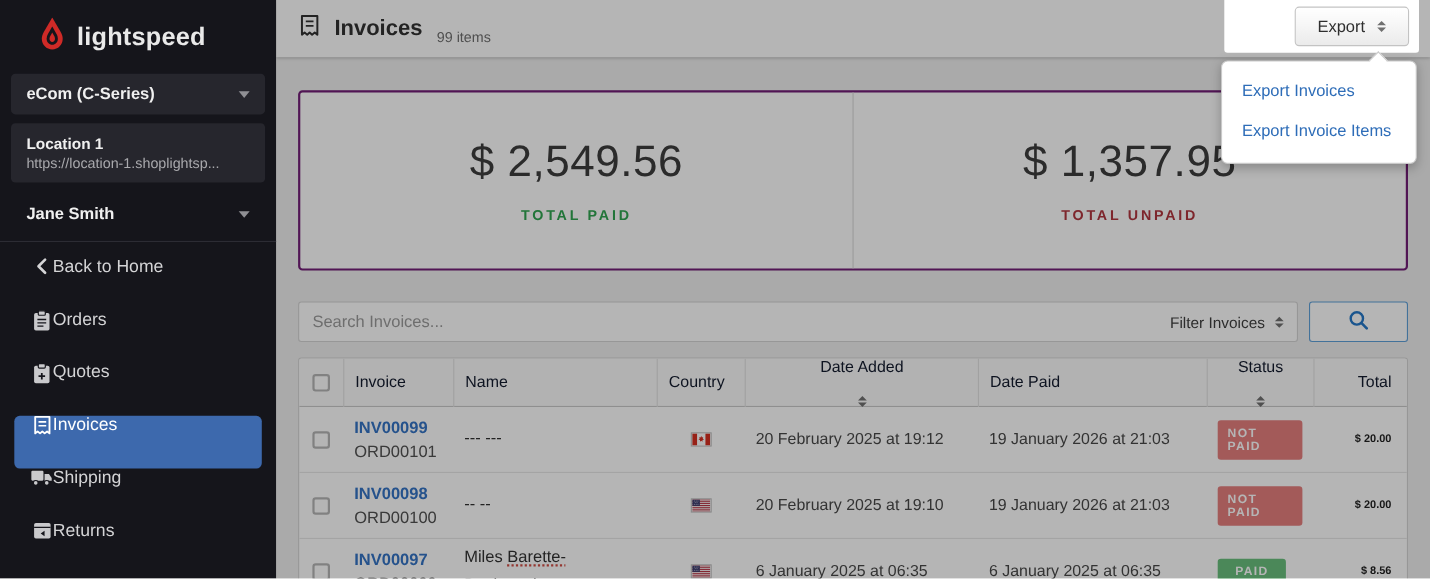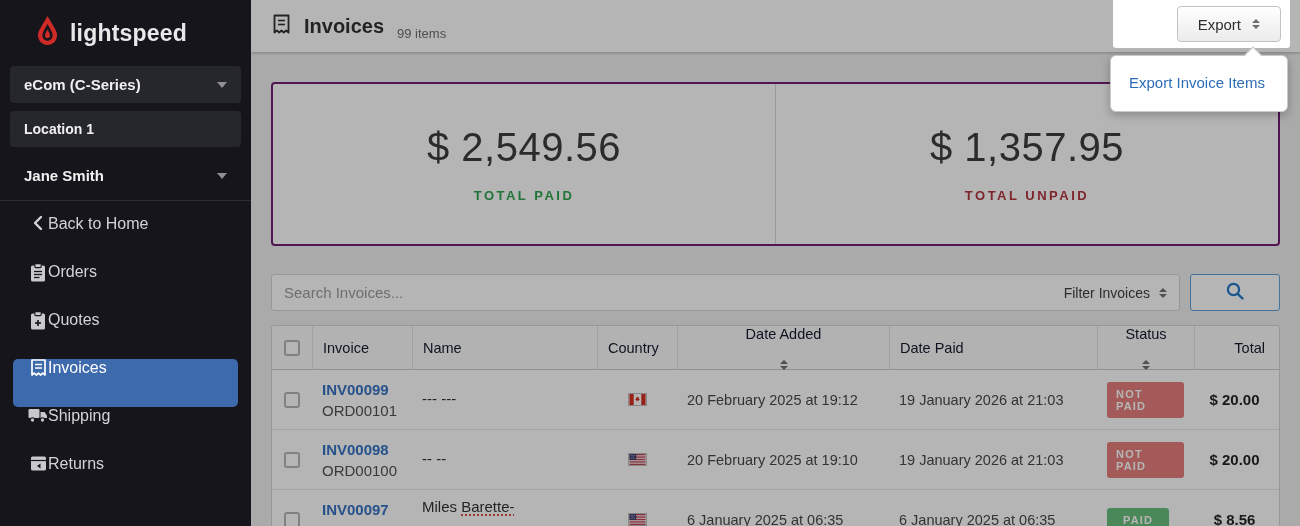--- a/index.html
+++ b/index.html
@@ -58,21 +58,21 @@
   .th.sortable { justify-content:space-between; cursor:pointer;flex-direction:column; }
   .th:first-child { border-left:none; justify-content:center; }
   .row { min-height:60px; border-bottom:1px solid #e7e7e7; }
   .td { padding:0 10px; font-size:14.5px; color:#464646; }
   .td.center { display:flex; justify-content:center; }
   .inv-link { color:#3272c4; font-weight:700; font-size:15px; text-decoration:none; display:block; cursor:pointer; }
   .ord-code { color:#4f4f4f; font-size:15px; margin-top:4px; }
   .name-cell { line-height:1.65; color:#2f2f2f; font-size:15px; }
   .misspell { text-decoration:underline dotted #cf4b42; text-decoration-thickness:2px; text-underline-offset:3px; }
   .badge { display:inline-block; color:#fff; font-size:11px; font-weight:700; letter-spacing:1.2px; padding:6px 9px; border-radius:3px; }
-  .total-cell { text-align:center; font-weight:700; color:#1f1f1f; font-size:15px; padding-right:14px; }
+  .total-cell { text-align:right; font-weight:700; color:#1f1f1f; font-size:10px; padding-right:14px; }
   .checkbox { width:16px; height:16px; border:2px solid #b5b5b5; border-radius:3px; background:#fff; cursor:pointer; }
   .flag { border:1px solid rgba(0,0,0,0.25); display:block; }
 
   
   .dim-overlay { position:absolute; inset:0; background:rgba(10,10,10,0.30); z-index:40; }
   .spotlight { position:absolute; top:0; left:862px; width:177px; height:48px; background:#fff; z-index:50; display:flex; align-items:center; justify-content:flex-end; padding-right:9px; border-radius:0 0 3px 3px; }
   .export-btn { height:36px; padding:0 20px; display:flex; align-items:center; gap:11px; font-size:15px; color:#2f2f2f; background:linear-gradient(#ffffff,#ebebeb); border:1px solid #c3c3c3; border-radius:4px; cursor:pointer; font-family:"Liberation Sans",sans-serif; }
   .export-menu { position:absolute; top:55px; left:859px; width:178px; background:#fff; border:1px solid #c9c9c9; border-radius:6px; box-shadow:0 3px 10px rgba(0,0,0,0.25); z-index:50; padding:8px 0 10px 0; }
   .export-menu .notch { position:absolute; top:-7px; right:28px; width:12px; height:12px; background:#fff; border-left:1px solid #c9c9c9; border-top:1px solid #c9c9c9; transform:rotate(45deg); }
   .menu-item { display:block; padding:10px 18px; font-size:15px; color:#2e6db8; cursor:pointer; }
@@ -94,20 +94,21 @@
       <span class="logo-text">lightspeed</span>
     </div>
 
     <div class="side-box ws-row">
       <span class="ws-name">eCom (C-Series)</span>
       <span class="caret-down"></span>
     </div>
 
     <div class="side-box">
       <div class="loc-name">Location 1</div>
+      <div class="loc-url">https://location-1.shoplightsp...</div>
     </div>
 
     <div class="user-row">
       <span class="user-name">Jane Smith</span>
       <span class="caret-down"></span>
     </div>
 
     <div class="side-divider"></div>
 
     <nav class="nav">
@@ -367,17 +368,18 @@
         <span>Export</span>
         <span class="updown">
             <i class="up"></i>
             <i class="dn"></i>
           </span>
       </button>
     </div>
 
     <div class="export-menu">
       <span class="notch"></span>
+      <a class="menu-item">Export Invoices</a>
       <a class="menu-item">Export Invoice Items</a>
     </div>
 
   </div>
 </div>
 
 </body></html>

